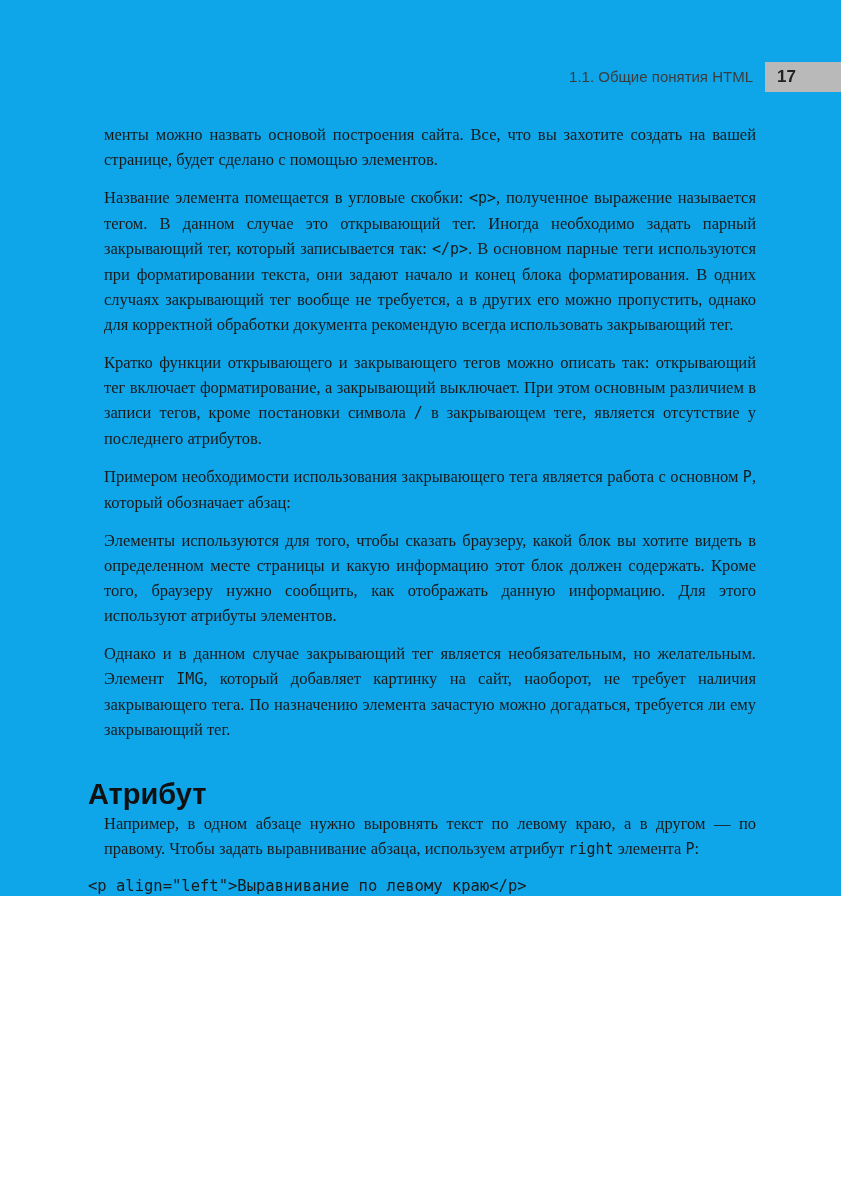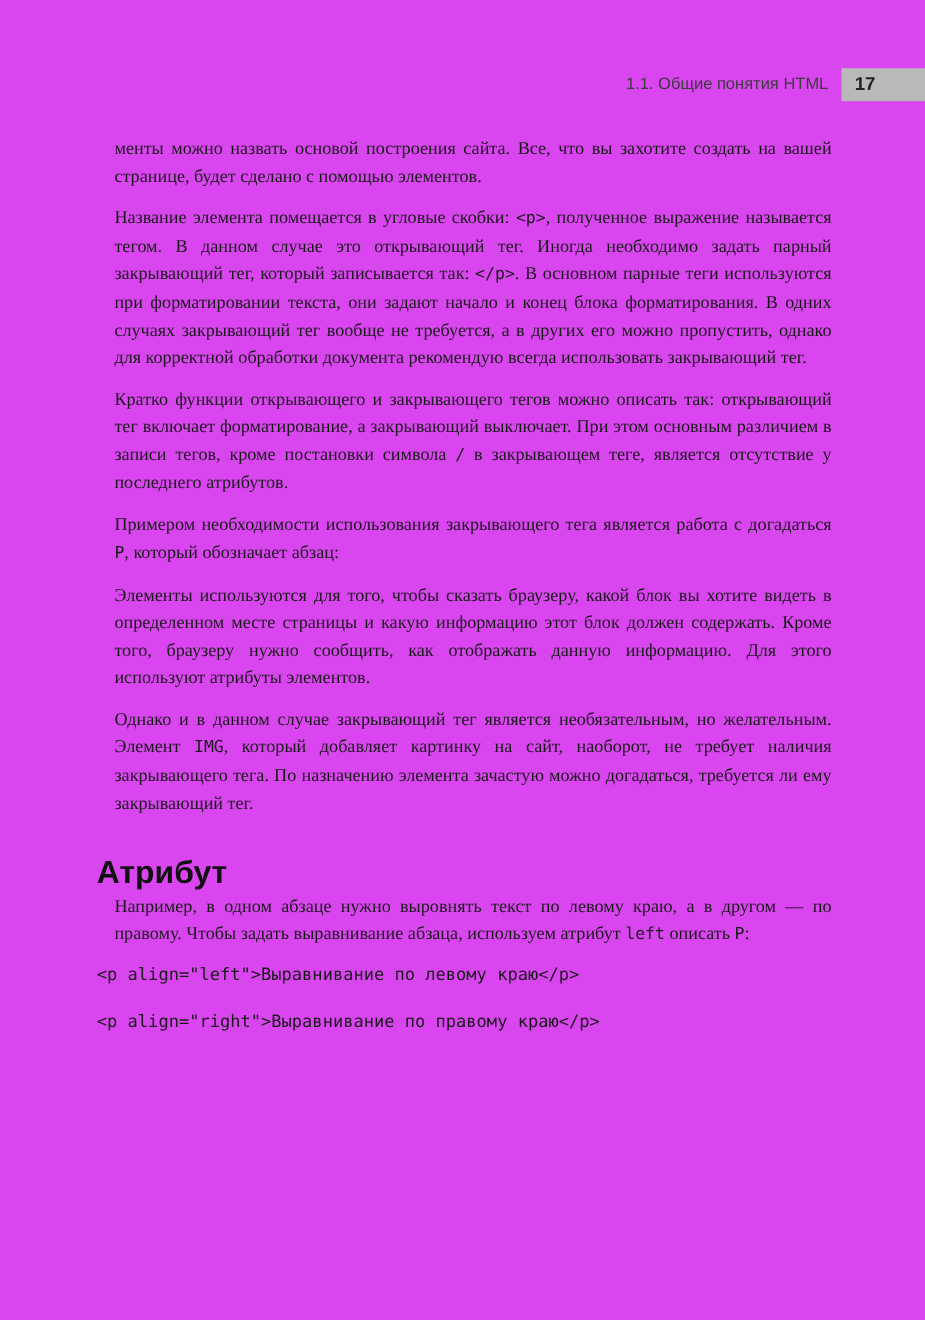--- a/index.html
+++ b/index.html
@@ -3,22 +3,22 @@
 <meta charset="utf-8">
 <style>
   html, body {
     margin: 0;
     padding: 0;
     background: #ffffff;
   }
   .page {
     position: relative;
     width: 841px;
-    height: 1200px;
-    background: #d946ef;
+    height: 896px;
+    background: #0ea5e9;
     overflow: hidden;
     font-family: "Liberation Serif", serif;
     color: #1a1a1a;
   }
   
   .page-header {
     position: absolute;
     top: 62px;
     left: 0;
     right: 0;
@@ -91,22 +91,22 @@
     <span class="running-title">1.1. Общие понятия HTML</span>
     <span class="page-number-box">
       <span class="num">17</span>
     </span>
   </header>
 
   <main class="page-body" id="content-root">
       <p><span>менты можно назвать основой построения сайта. Все, что вы захотите создать на вашей странице, будет сделано с помощью элементов.</span></p>
       <p><span>Название элемента помещается в угловые скобки: </span><span class="inline-code">&lt;p&gt;</span><span>, полученное выражение называется тегом. В данном случае это открывающий тег. Иногда необходимо задать парный закрывающий тег, который записывается так: </span><span class="inline-code">&lt;/p&gt;</span><span>. В основном парные теги используются при форматировании текста, они задают начало и конец блока форматирования. В одних случаях закрывающий тег вообще не требуется, а в других его можно пропустить, однако для корректной обработки документа рекомендую всегда использовать закрывающий тег.</span></p>
       <p><span>Кратко функции открывающего и закрывающего тегов можно описать так: открывающий тег включает форматирование, а закрывающий выключает. При этом основным различием в записи тегов, кроме постановки символа </span><span class="inline-code">/</span><span> в закрывающем теге, является отсутствие у последнего атрибутов.</span></p>
-      <p><span>Примером необходимости использования закрывающего тега является работа с догадаться </span><span class="inline-code">P</span><span>, который обозначает абзац:</span></p>
+      <p><span>Примером необходимости использования закрывающего тега является работа с основном </span><span class="inline-code">P</span><span>, который обозначает абзац:</span></p>
       <p><span>Элементы используются для того, чтобы сказать браузеру, какой блок вы хотите видеть в определенном месте страницы и какую информацию этот блок должен содержать. Кроме того, браузеру нужно сообщить, как отображать данную информацию. Для этого используют атрибуты элементов.</span></p>
       <p><span>Однако и в данном случае закрывающий тег является необязательным, но желательным. Элемент </span><span class="inline-code">IMG</span><span>, который добавляет картинку на сайт, наоборот, не требует наличия закрывающего тега. По назначению элемента зачастую можно догадаться, требуется ли ему закрывающий тег.</span></p>
       <h2 class="section-heading">Атрибут</h2>
-      <p><span>Например, в одном абзаце нужно выровнять текст по левому краю, а в другом — по правому. Чтобы задать выравнивание абзаца, используем атрибут </span><span class="inline-code">left</span><span> описать </span><span class="inline-code">P</span><span>:</span></p>
+      <p><span>Например, в одном абзаце нужно выровнять текст по левому краю, а в другом — по правому. Чтобы задать выравнивание абзаца, используем атрибут </span><span class="inline-code">right</span><span> элемента </span><span class="inline-code">P</span><span>:</span></p>
       <pre class="code-block">&lt;p align="left"&gt;Выравнивание по левому краю&lt;/p&gt;</pre>
       <pre class="code-block">&lt;p align="right"&gt;Выравнивание по правому краю&lt;/p&gt;</pre>
     </main>
 
 </div>
 
 </body></html>

